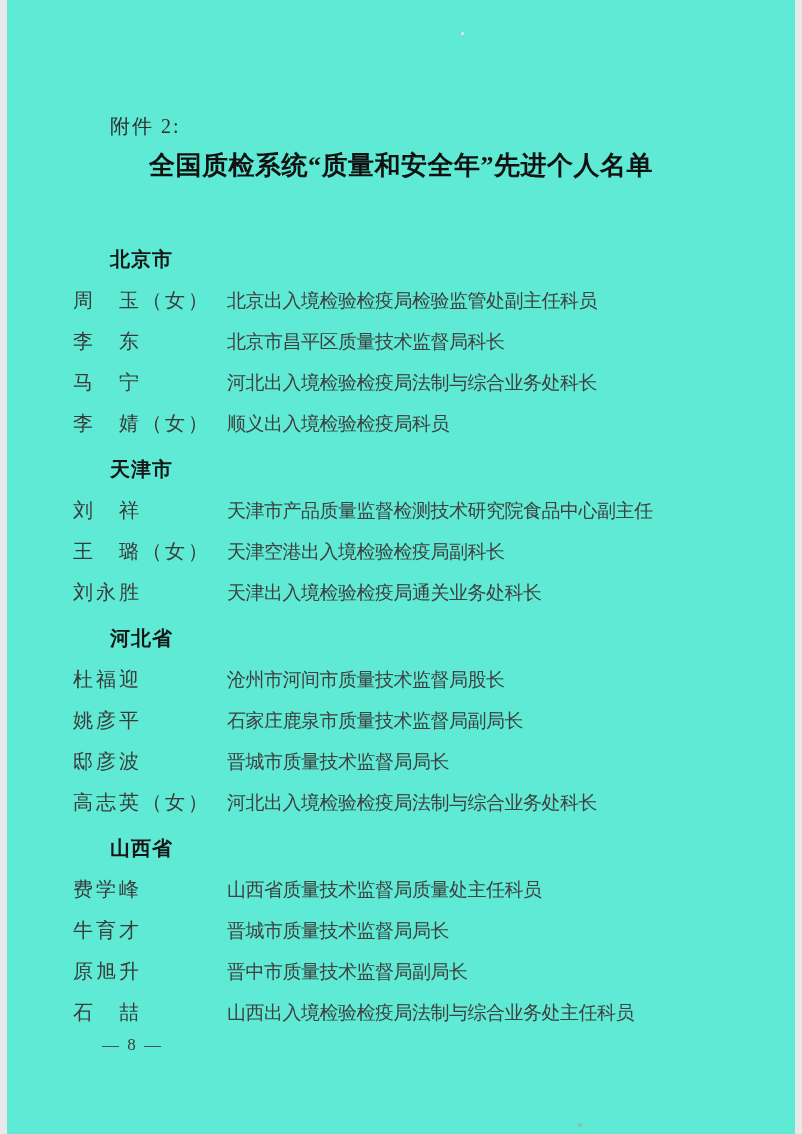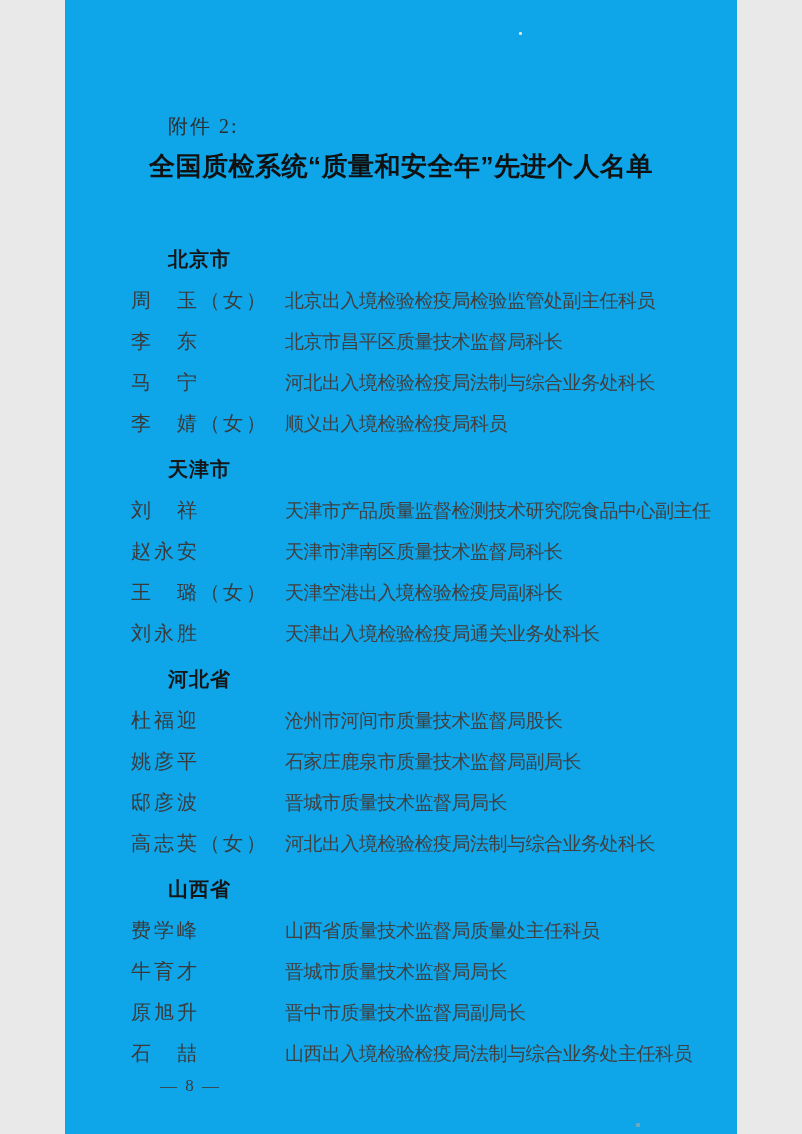--- a/index.html
+++ b/index.html
@@ -2,45 +2,45 @@
 <html lang="zh"><head>
 <meta charset="utf-8">
 <style>
   html, body { margin: 0; padding: 0; }
   body {
     background: #e9e9e9;
     font-family: "Liberation Serif", "DejaVu Serif", serif;
   }
   .page {
     position: relative;
-    width: 672px;
+    width: 788px;
     height: 1134px;
     margin: 0 auto;
-    background: #0ea5e9;
+    background: #5eead4;
     overflow: hidden;
     color: #3a3a3a;
   }
   .content { padding-top: 112px; }
 
   .attach {
     margin: 0 0 0 103px;
     font-size: 20px;
     line-height: 28px;
     letter-spacing: 2px;
     color: #2e2e2e;
   }
   .title {
     margin: 10px 0 0 0;
     font-size: 26px;
     font-weight: 700;
     line-height: 32px;
     text-align: center;
     letter-spacing: 0.5px;
     color: #111;
-    font-family: Liberation Sans, sans-serif;
+    font-family: Liberation Serif, serif;
   }
   section { margin: 0; }
   .region {
     margin: 22px 0 18px 103px;
     font-family: "Liberation Sans", "DejaVu Sans", sans-serif;
     font-size: 20px;
     font-weight: 700;
     line-height: 24px;
     letter-spacing: 1px;
     color: #161616;
@@ -106,24 +106,20 @@
       </div>
     </section>
 
     <section>
       <h2 class="region">天津市</h2>
       <div class="row">
         <span class="name">刘　祥</span>
         <span class="pos">天津市产品质量监督检测技术研究院食品中心副主任</span>
       </div>
       <div class="row">
-        <span class="name">赵永安</span>
-        <span class="pos">天津市津南区质量技术监督局科长</span>
-      </div>
-      <div class="row">
         <span class="name">王　璐（女）</span>
         <span class="pos">天津空港出入境检验检疫局副科长</span>
       </div>
       <div class="row">
         <span class="name">刘永胜</span>
         <span class="pos">天津出入境检验检疫局通关业务处科长</span>
       </div>
     </section>
 
     <section>

